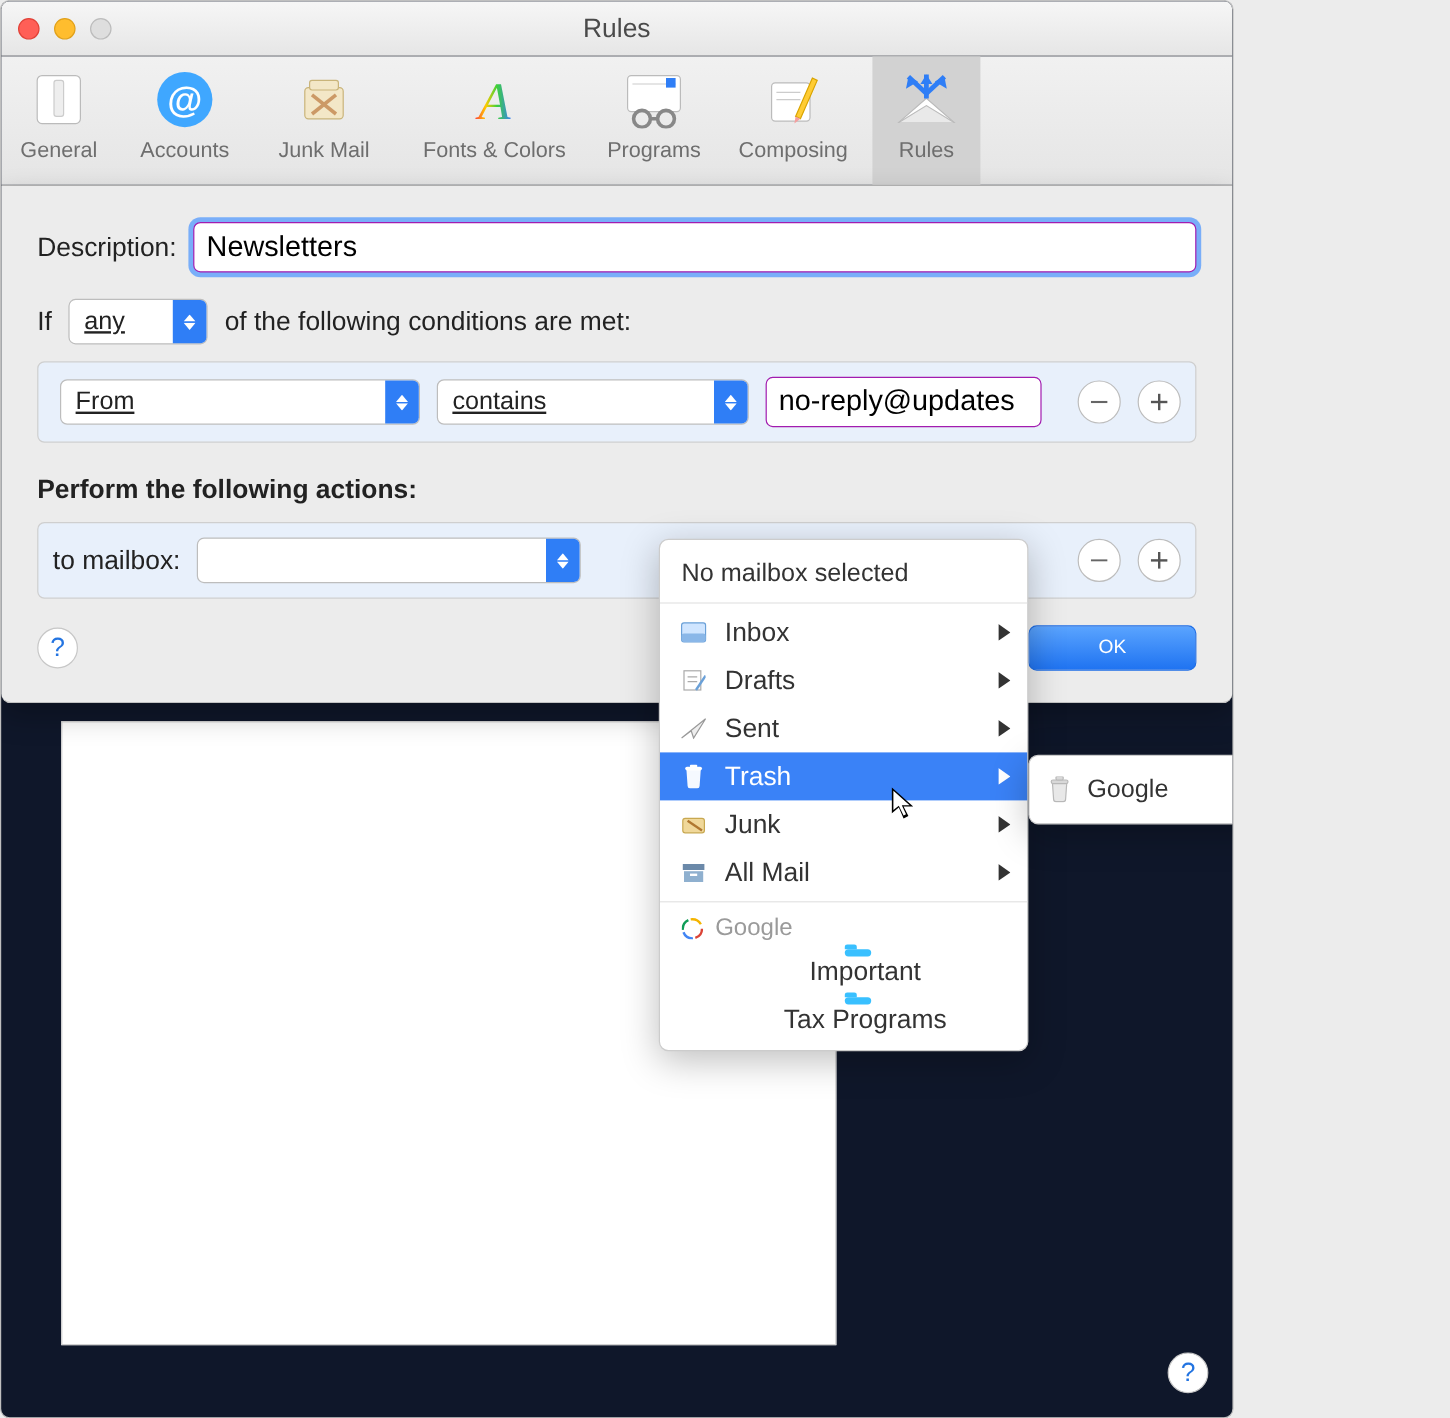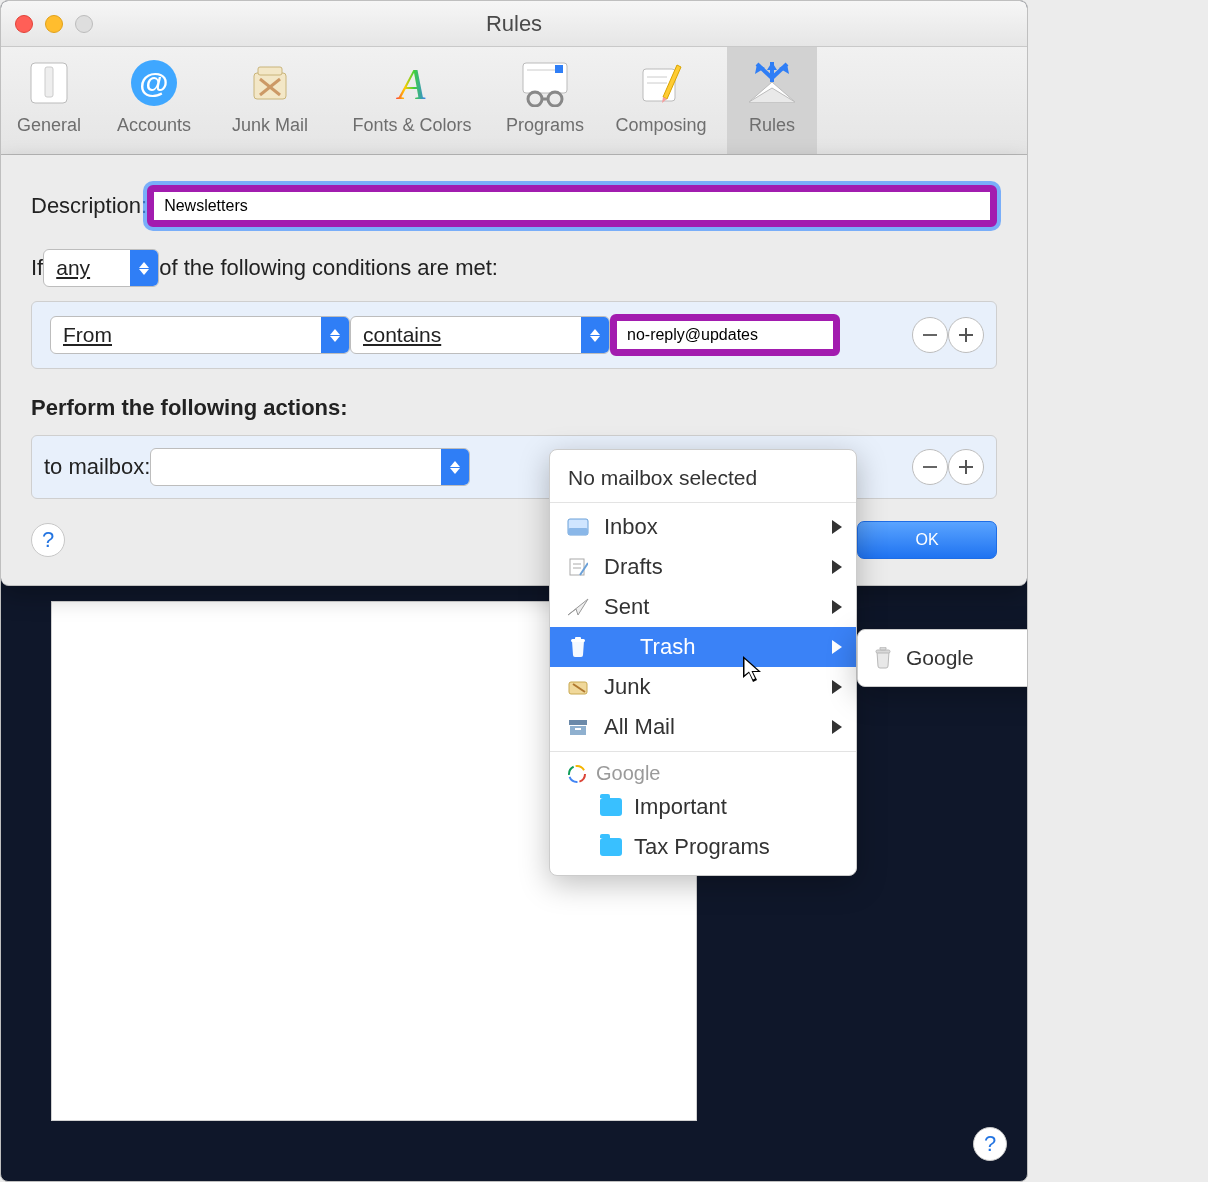--- a/index.html
+++ b/index.html
@@ -11,45 +11,45 @@
 .t-close{background:#ff5f57;border:1px solid #e24238;}
 .t-min{background:#ffbd2e;border:1px solid #e1a11a;}
 .t-max{background:#dedede;border:1px solid #bcbcbc;}
 .titlebar .title{flex:1;text-align:center;font-size:22px;color:#4a4a4a;font-weight:500;}
 .toolbar{height:108px;display:flex;background:linear-gradient(#f1f1f1,#e5e5e5);border-bottom:1px solid #b7b7b7;}
 .toolbar-item{flex:0 0 auto;height:100%;display:flex;flex-direction:column;align-items:center;justify-content:flex-start;padding:8px 8px 2px;color:#6e6e6e;font-size:18px;gap:4px;}
 .toolbar-item.selected{background:#d2d2d2;}
 .toolbar-icon{width:56px;height:56px;border-radius:6px;display:flex;align-items:center;justify-content:center;}
 .toolbar-label{white-space:nowrap;}
 .sheet{position:absolute;left:0;top:154px;width:100%;padding:30px 30px 26px;background:#ececec;box-shadow:0 10px 24px rgba(0,0,0,0.25);z-index:5;border-bottom:1px solid #c2c2c2;border-radius:0 0 8px 8px;}
-.row{display:flex;align-items:center;gap:0;font-size:22px;color:#222;}
+.row{display:flex;align-items:center;gap:14px;font-size:22px;color:#222;}
 .label{color:#222;}
-input.text{height:42px;border:7px solid #a21caf;border-radius:6px;padding:0 10px;font-size:16px;background:#fff;outline:none;}
+input.text{height:42px;border:1px solid #a21caf;border-radius:6px;padding:0 10px;font-size:24px;background:#fff;outline:none;}
 .focus-ring{box-shadow:0 0 0 4px rgba(72,148,255,0.7);border-color:#6fa8ff;}
 .select{height:38px;background:#fff;border:1px solid #bdbdbd;border-radius:6px;display:flex;align-items:center;padding:0 6px 0 12px;font-size:21px;color:#222;position:relative;text-decoration:underline;}
 .select .arrows{margin-left:auto;width:28px;height:100%;background:#2f7ef6;border-radius:0 5px 5px 0;display:flex;flex-direction:column;align-items:center;justify-content:center;gap:1px;position:absolute;right:0;top:0;}
 .select .arrows svg{display:block;}
 .cond-box,.act-box{margin-top:14px;border:1px solid #cfcfcf;border-radius:6px;padding:12px;background:#e8f0fb;}
 .act-box{background:#e8f0fb;}
 .circle-btn{width:36px;height:36px;border:1px solid #bdbdbd;border-radius:50%;background:#fff;display:flex;align-items:center;justify-content:center;font-size:22px;color:#555;cursor:pointer;}
 .btn{height:38px;border-radius:7px;border:1px solid #c4c4c4;background:linear-gradient(#ffffff,#f2f2f2);font-size:16px;padding:0 24px;color:#222;display:inline-flex;align-items:center;justify-content:center;min-width:140px;}
 .btn.primary{background:linear-gradient(#5aa4ff,#1f73f1);color:#fff;border-color:#1e6de6;}
 .help-circle{width:34px;height:34px;border:1px solid #c7c7c7;border-radius:50%;display:flex;align-items:center;justify-content:center;color:#2374e1;font-size:22px;background:#fff;}
 .backlist{position:absolute;left:50px;top:600px;right:330px;bottom:60px;background:#fff;border:1px solid #d1d1d1;}
 .popup{position:absolute;left:548px;top:448px;width:308px;background:#fff;border:1px solid #ccc;border-radius:8px;box-shadow:0 8px 30px rgba(0,0,0,0.25);z-index:20;padding:8px 0;}
 .popup-header{padding:8px 18px;font-size:21px;color:#333;}
 .popup-sep{height:1px;background:#e3e3e3;margin:4px 0;}
 .popup-item{display:flex;align-items:center;padding:4px 14px;height:40px;font-size:22px;color:#333;position:relative;}
-.popup-item.highlight{background:#3a82f7;color:#fff;gap:36px;}
+.popup-item.highlight{background:#3a82f7;color:#fff;}
 .popup-item .pi-icon{width:28px;height:24px;margin-right:12px;display:flex;align-items:center;justify-content:center;}
 .popup-item .pi-arrow{margin-left:auto;}
 .popup-item .pi-arrow svg path{fill:#333;}
 .popup-item.highlight .pi-arrow svg path{fill:#fff;}
 .popup-group{padding:6px 18px 2px;font-size:20px;color:#9a9a9a;display:flex;align-items:center;gap:10px;}
-.popup-sub{padding-left:50px;}
+.popup-sub{padding-left:50px;flex-direction:column;}
 .folder-chip{width:22px;height:18px;background:#39c0ff;border-radius:3px;display:inline-block;margin-right:12px;position:relative;}
 .folder-chip:before{content:"";position:absolute;top:-4px;left:0;width:10px;height:4px;border-radius:2px 2px 0 0;background:#39c0ff;}
 .submenu{position:absolute;left:856px;top:628px;width:200px;height:58px;background:#fff;border:1px solid #ccc;border-radius:8px;box-shadow:0 8px 30px rgba(0,0,0,0.25);z-index:21;display:flex;align-items:center;padding:0 16px;gap:14px;font-size:21px;color:#333;}
 .cursor{position:absolute;left:742px;top:655px;z-index:40;pointer-events:none;}
 .help-bottom{position:absolute;right:20px;bottom:20px;}
 svg{display:block;}
 </style>
 </head>
 <body>
 

